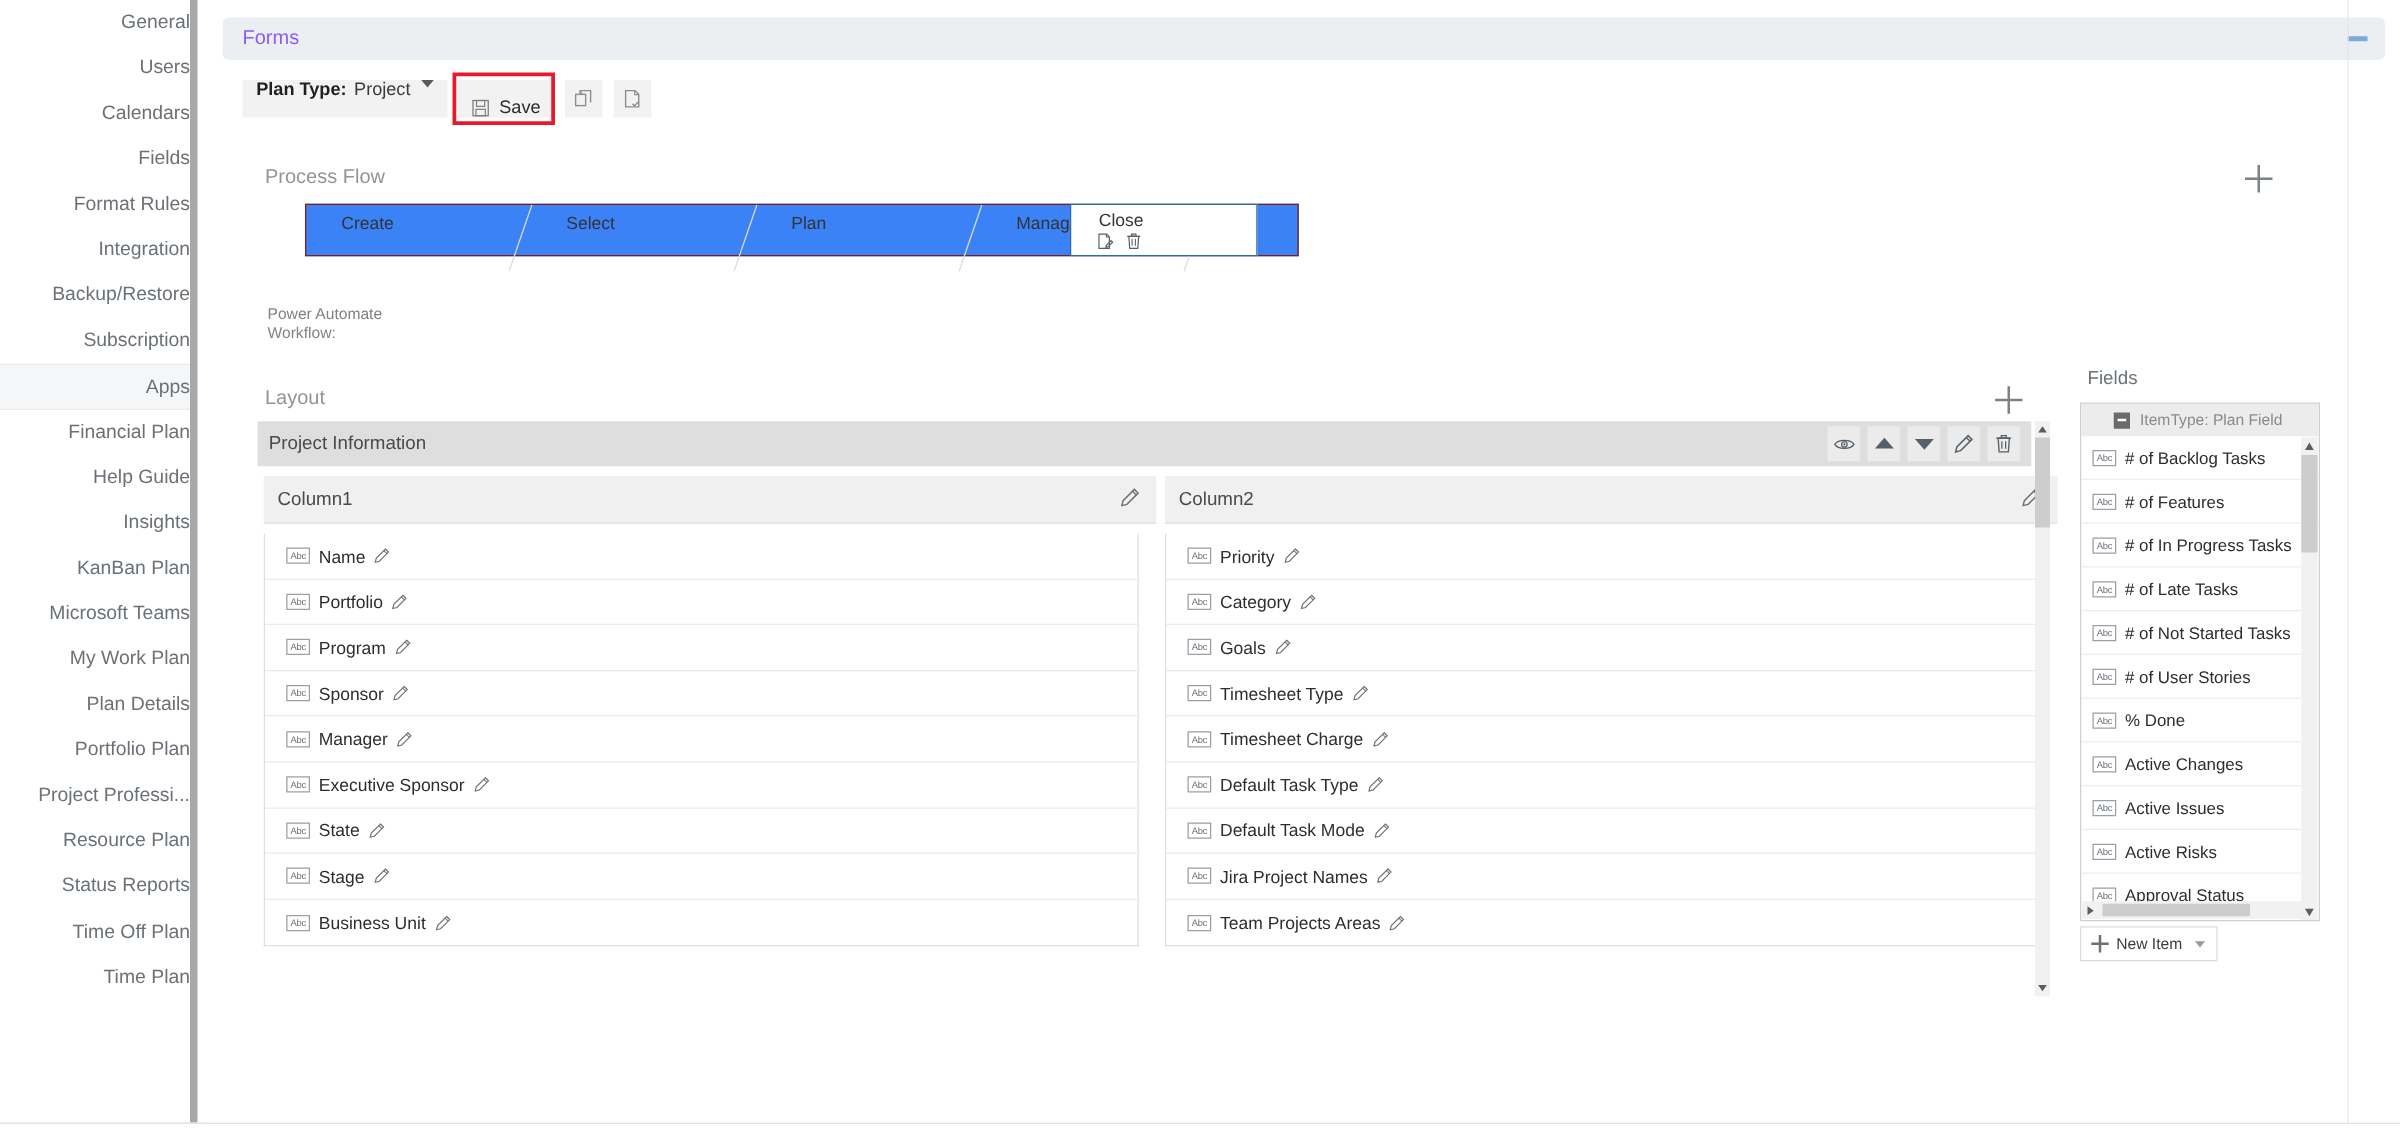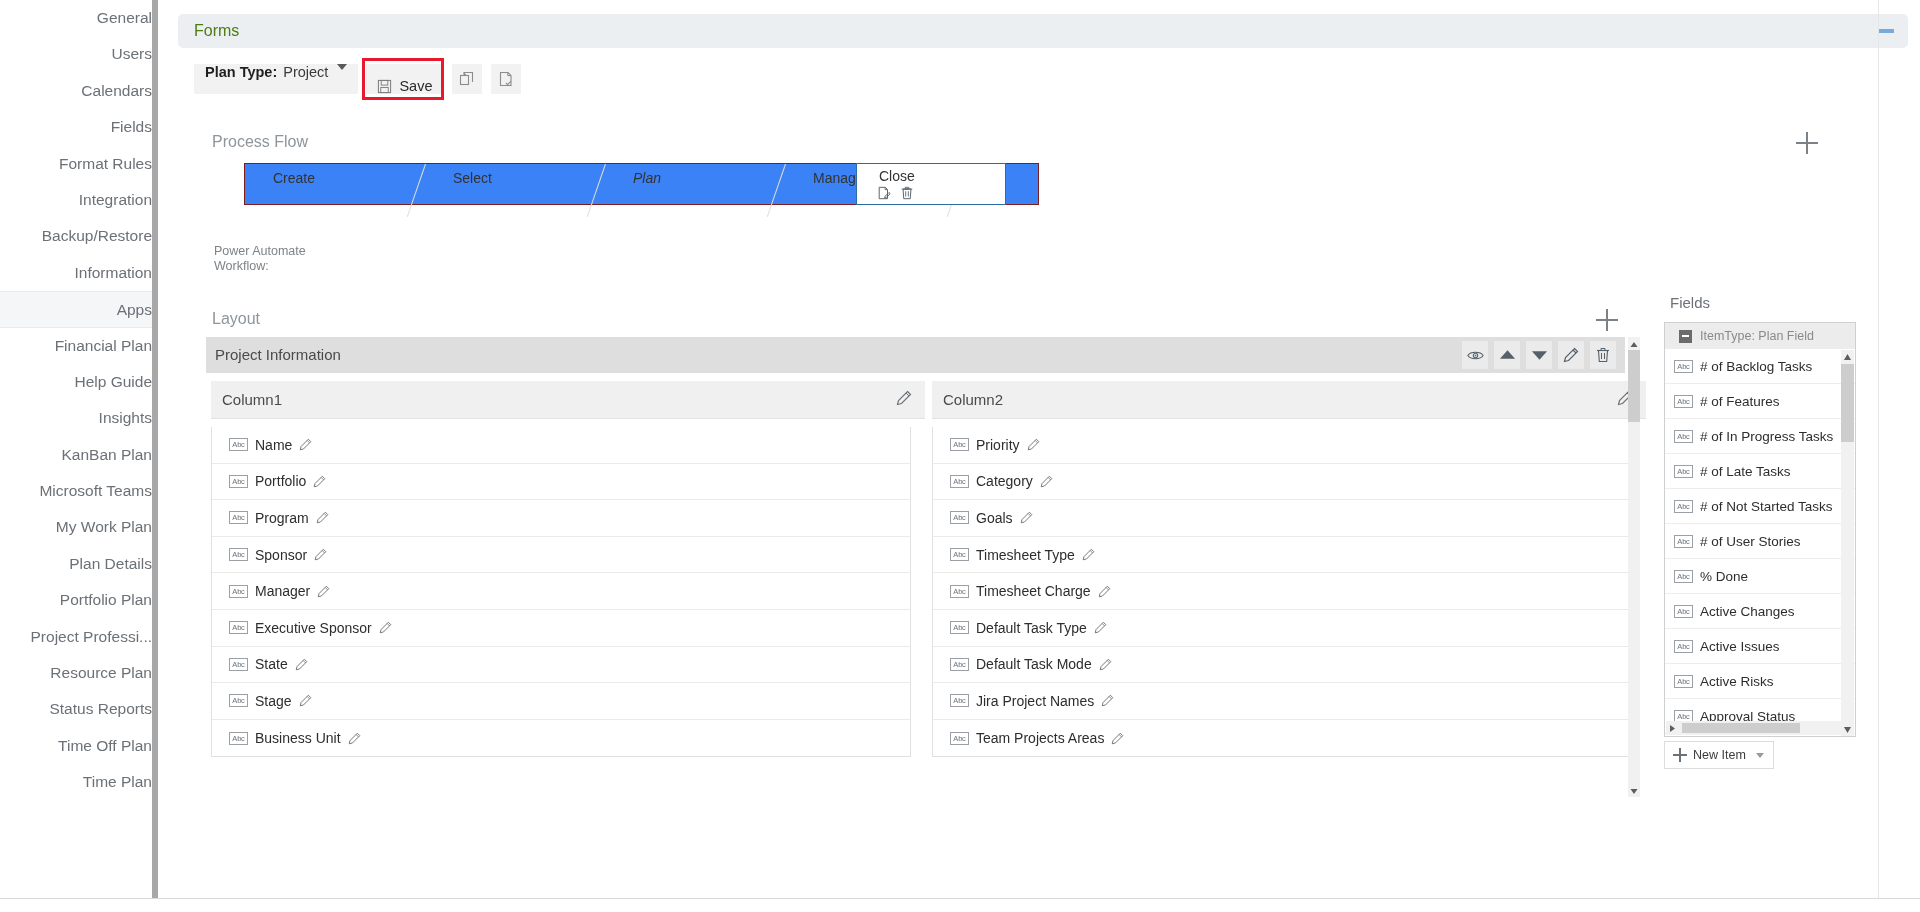--- a/index.html
+++ b/index.html
@@ -60,21 +60,21 @@
     background: #ffffff;
   }
   #titlebar {
     position: absolute; left: 12px; top: 14px;
     width: 1730px; height: 34px;
     background: #eceff1;
     border-radius: 5px;
   }
   #title-text {
     position: absolute; left: 16px; top: 8px;
-    font-size: 16px; color: #4d7c0f;
+    font-size: 16px; color: #8b5cf6;
   }
   #minimize-btn {
     position: absolute; right: 14px; top: 15px;
     width: 16px; height: 4px; background: #7aa9dd;
     cursor: pointer;
   }
 
   
   #toolbar {
     position: absolute; left: 28px; top: 63px;
@@ -309,21 +309,21 @@
     position: absolute; left: 0; top: 28px;
     width: 192px; height: 415px;
     border: 1px solid #cfcfcf;
     background: #ffffff;
     overflow: hidden;
   }
   #fields-group {
     height: 26px;
     background: #ececec;
     display: flex; align-items: center; gap: 8px;
-    padding-left: 14px;
+    padding-left: 26px;
     cursor: pointer;
   }
   .collapse-icon {
     width: 13px; height: 13px;
     background: #6b6b6b;
     display: inline-flex; align-items: center; justify-content: center;
     flex: none;
   }
   .collapse-icon i {
     display: block; width: 7px; height: 2px; background: #ffffff;
@@ -391,21 +391,21 @@
 <body>
 
 <div id="sidebar">
     <div class="side-item">General</div>
     <div class="side-item">Users</div>
     <div class="side-item">Calendars</div>
     <div class="side-item">Fields</div>
     <div class="side-item">Format Rules</div>
     <div class="side-item">Integration</div>
     <div class="side-item">Backup/Restore</div>
-    <div class="side-item">Information</div>
+    <div class="side-item">Subscription</div>
     <div class="side-item selected-apps">Apps</div>
     <div class="side-item">Financial Plan</div>
     <div class="side-item">Help Guide</div>
     <div class="side-item">Insights</div>
     <div class="side-item">KanBan Plan</div>
     <div class="side-item">Microsoft Teams</div>
     <div class="side-item">My Work Plan</div>
     <div class="side-item active-bar">Plan Details</div>
     <div class="side-item">Portfolio Plan</div>
     <div class="side-item">Project Professi...</div>
@@ -471,21 +471,21 @@
   <div class="pf-sep" style="left:360px;"></div>
   <div class="pf-sep" style="left:540px;"></div>
   <div class="pf-sep" style="left:720px;"></div>
 
   <div class="pf-step" style="left:0px;width:180px;">
     <span class="pf-name">Create</span>
   </div>
   <div class="pf-step" style="left:180px;width:180px;">
     <span class="pf-name">Select</span>
   </div>
-  <div class="pf-step" style="left:360px;width:180px;font-style:italic;">
+  <div class="pf-step" style="left:360px;width:180px;">
     <span class="pf-name">Plan</span>
   </div>
   <div class="pf-step" style="left:540px;width:180px;">
     <span class="pf-name">Manage</span>
   </div>
 </div>
 
 <div id="pf-close-box">
   <div id="pf-close-label">Close</div>
   <div id="pf-close-icons">

